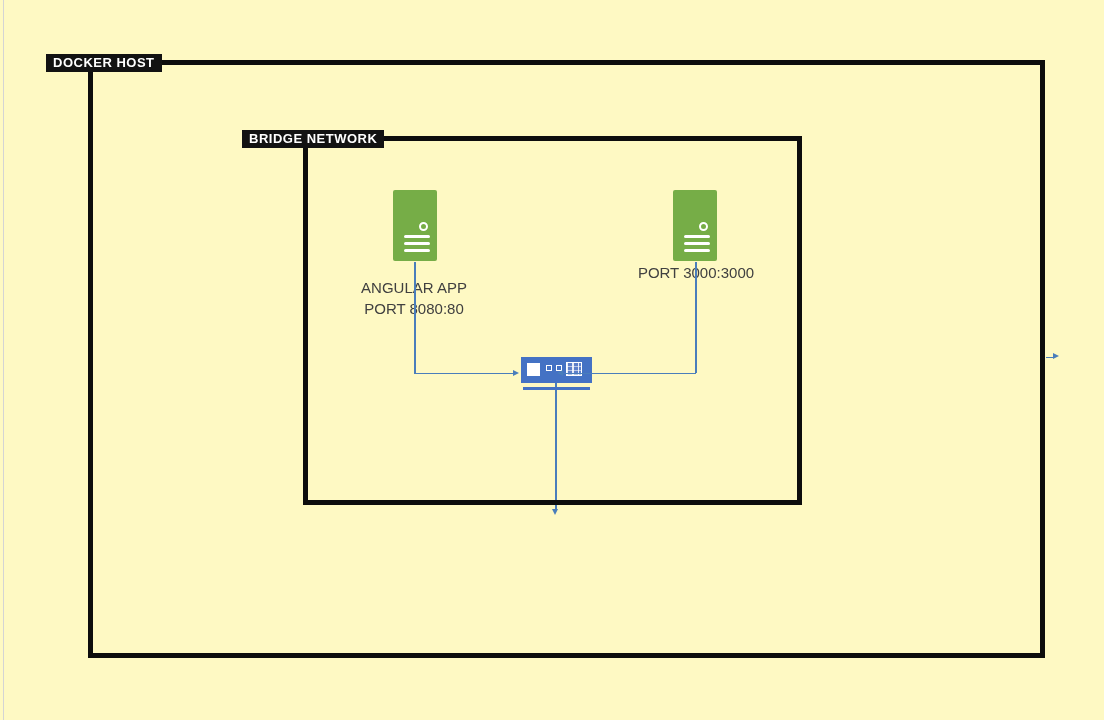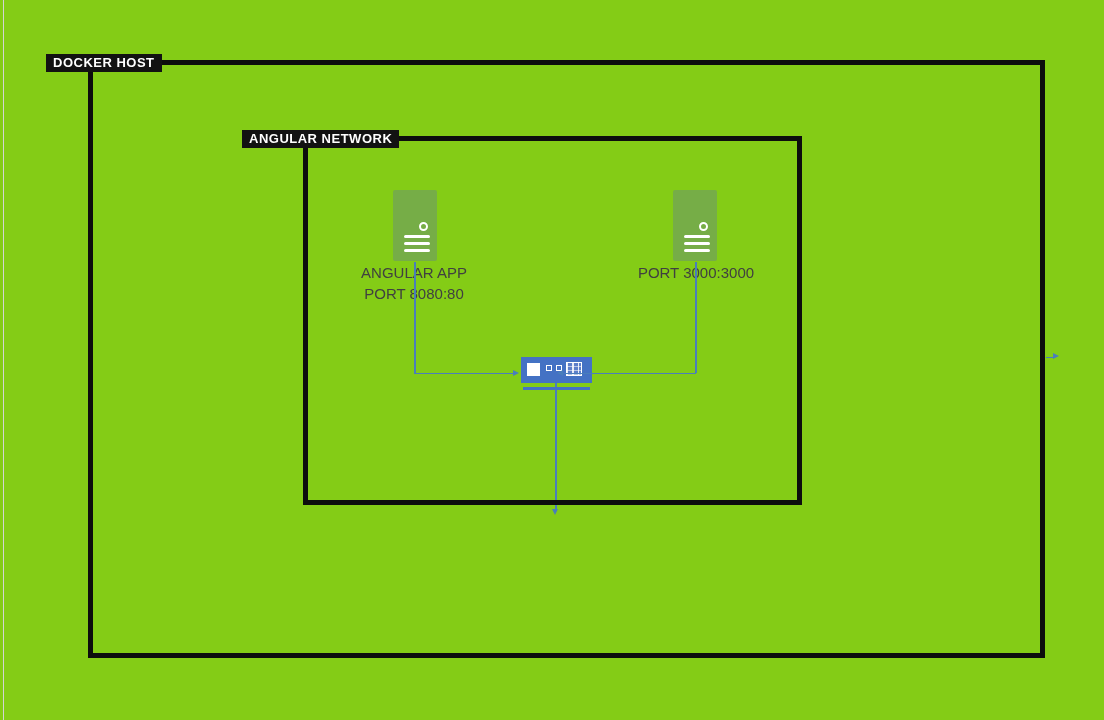--- a/index.html
+++ b/index.html
@@ -1,16 +1,16 @@
 <!DOCTYPE html>
 <html><head>
 <meta charset="utf-8">
 <style>
   html,body{margin:0;padding:0;background:#ffffff;}
-  .canvas{position:relative;width:1104px;height:720px;background:#84cc16;overflow:hidden;
+  .canvas{position:relative;width:1104px;height:720px;background:#fef9c3;overflow:hidden;
           font-family:"Liberation Sans",sans-serif;}
   .page-edge{position:absolute;left:3px;top:0;width:1px;height:720px;background:#d4d4d4;z-index:1;}
 
   
   .container{position:absolute;border:5px solid #0d0d0d;background:transparent;z-index:3;}
   .docker-host{left:88px;top:60px;width:947px;height:588px;}
   .bridge-network{left:303px;top:136px;width:489px;height:359px;}
   .container-label{position:absolute;background:#121212;color:#ffffff;font-size:13px;font-weight:600;
           letter-spacing:0.5px;line-height:15px;padding:1px 7px 2px 7px;z-index:6;white-space:nowrap;}
   .docker-label{left:46px;top:54px;}
@@ -20,21 +20,21 @@
   .server-icon{position:absolute;width:44px;height:71px;background:#76ad47;border-radius:2px;z-index:4;}
   .angular-icon{left:393px;top:190px;}
   .json-icon{left:673px;top:190px;}
   .server-led{position:absolute;left:26px;top:32px;width:5px;height:5px;border:2px solid #ffffff;
           border-radius:50%;}
   .server-vent{position:absolute;left:11px;width:26px;height:3px;background:#ffffff;border-radius:1.5px;}
   .v1{top:45px}.v2{top:52px}.v3{top:59px}
 
   .node-label{position:absolute;width:180px;text-align:center;font-size:15px;line-height:21px;
           color:#404040;z-index:4;}
-  .angular-label{left:324px;top:262px;}
+  .angular-label{left:324px;top:277px;}
   .json-label{left:606px;top:262px;}
 
   
   .switch-icon{position:absolute;left:521px;top:357px;width:71px;height:26px;background:#4472c4;z-index:4;}
   .sw-white-sq{position:absolute;left:6px;top:6px;width:13px;height:13px;background:#ffffff;}
   .sw-port{position:absolute;top:8px;width:4px;height:4px;border:1.5px solid #ffffff;}
   .sw-port1{left:25px;}
   .sw-port2{left:35px;}
   .sw-grid{position:absolute;left:45px;top:5px;width:14px;height:12px;border:1.5px solid #ffffff;
           background-color:#5d7fc9;
@@ -71,21 +71,21 @@
 <body>
 
 <div class="canvas">
 
   <div class="page-edge"></div>
 
   <div class="container docker-host"></div>
   <div class="container-label docker-label">DOCKER HOST</div>
 
   <div class="container bridge-network"></div>
-  <div class="container-label bridge-label">ANGULAR NETWORK</div>
+  <div class="container-label bridge-label">BRIDGE NETWORK</div>
 
   <div class="server-icon angular-icon">
     <span class="server-led"></span>
     <span class="server-vent v1"></span>
     <span class="server-vent v2"></span>
     <span class="server-vent v3"></span>
   </div>
   <div class="node-label angular-label">
     <div>ANGULAR APP</div>
     <div>PORT 8080:80</div>

